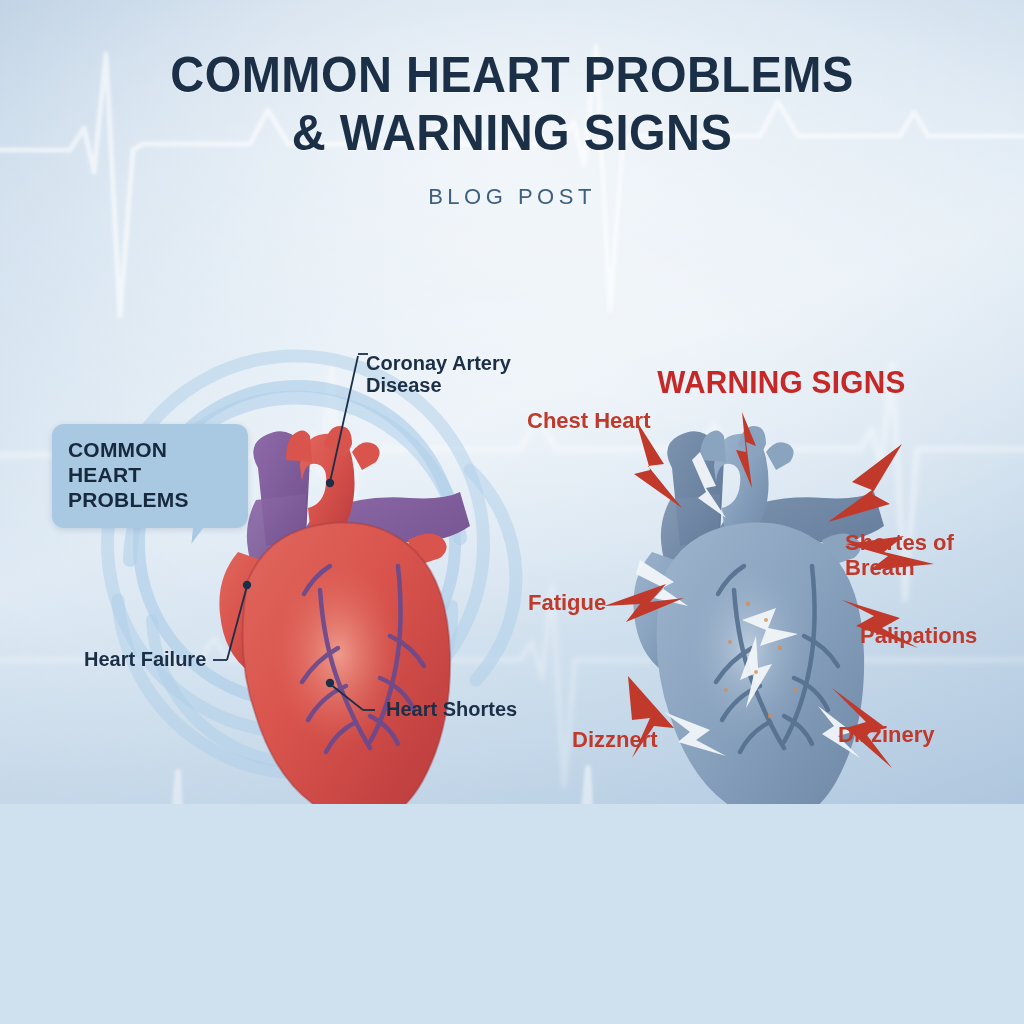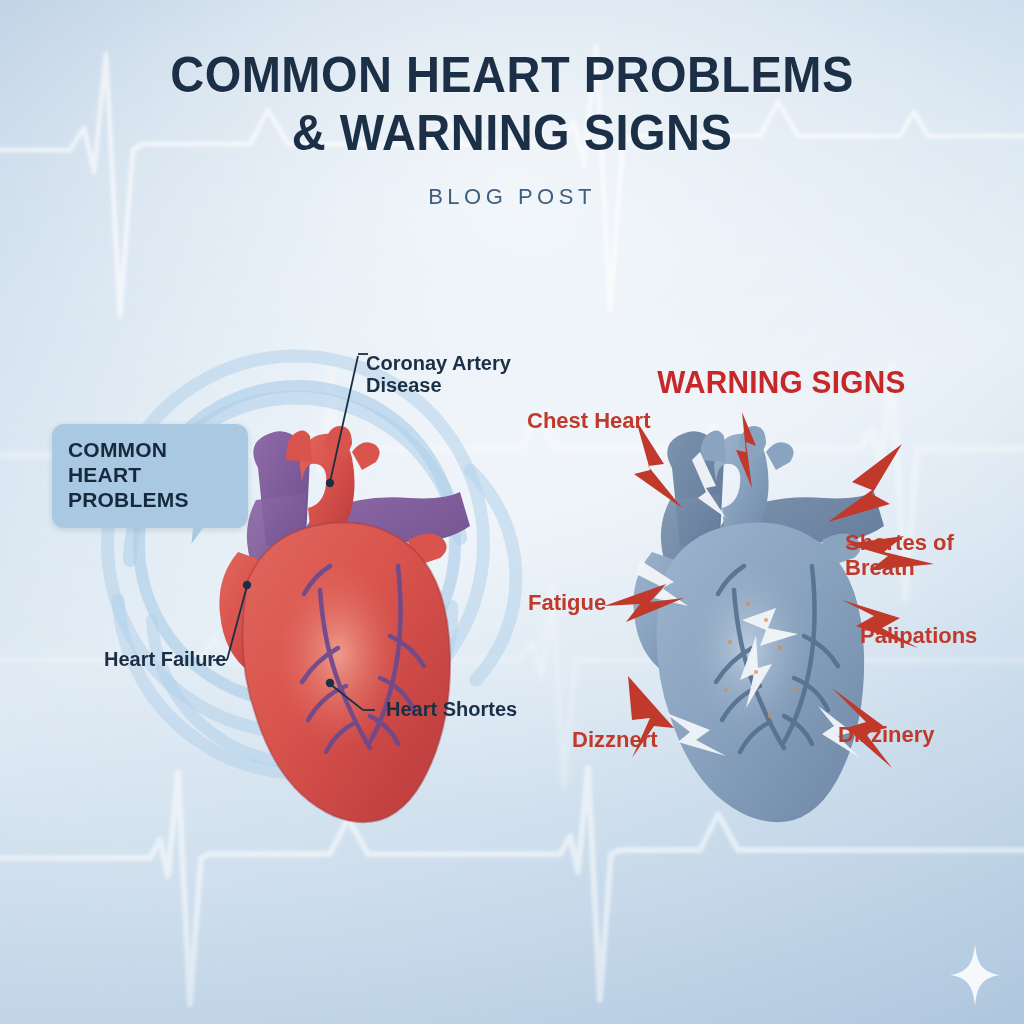--- a/index.html
+++ b/index.html
@@ -2,21 +2,21 @@
 <html><head>
 <meta charset="utf-8">
 <style>
   html,body{margin:0;padding:0;}
   body{
     width:1024px;height:1024px;overflow:hidden;
     font-family:"Liberation Sans", sans-serif;
     background:#cfe0ee;
   }
   #poster{
-    position:relative;width:1024px;height:1024px;overflow:hidden;
+    position:relative;width:1024px;height:804px;overflow:hidden;
     background:
       radial-gradient(120% 90% at 50% 18%, rgba(255,255,255,.72) 0%, rgba(255,255,255,.28) 38%, rgba(255,255,255,0) 68%),
       linear-gradient(160deg,#b9cee3 0%,#cadcec 26%,#dfeaf4 50%,#c9dbeb 76%,#b6cce2 100%);
   }
   .layer{position:absolute;inset:0;}
   .bg-ecg{opacity:.95;}
   .vignette{
     position:absolute;inset:0;
     background:radial-gradient(110% 80% at 50% 45%, rgba(255,255,255,.30) 0%, rgba(255,255,255,0) 58%, rgba(123,159,193,.22) 100%);
     pointer-events:none;
@@ -202,21 +202,21 @@
     </g>
   </svg>
 
   <div class="bubble">
     <div class="btext">COMMON HEART
 PROBLEMS</div>
   </div>
 
   <div class="lbl lbl-dark" style="left:366px;top:352px;">Coronay Artery
 Disease</div>
-  <div class="lbl lbl-dark" style="left:84px;top:648px;margin-left:20px;">Heart Failure</div>
+  <div class="lbl lbl-dark" style="left:84px;top:648px;">Heart Failure</div>
   <div class="lbl lbl-dark" style="left:386px;top:698px;">Heart Shortes</div>
 
   <svg class="layer" viewBox="0 0 1024 1024">
     <defs>
       <linearGradient id="hBlue" x1="0" y1="0" x2="1" y2="1">
         <stop offset="0%" stop-color="#9eb4cd"></stop>
         <stop offset="45%" stop-color="#8aa3bf"></stop>
         <stop offset="100%" stop-color="#6e87a6"></stop>
       </linearGradient>
       <radialGradient id="hBlueHi" cx="44%" cy="42%" r="46%">

